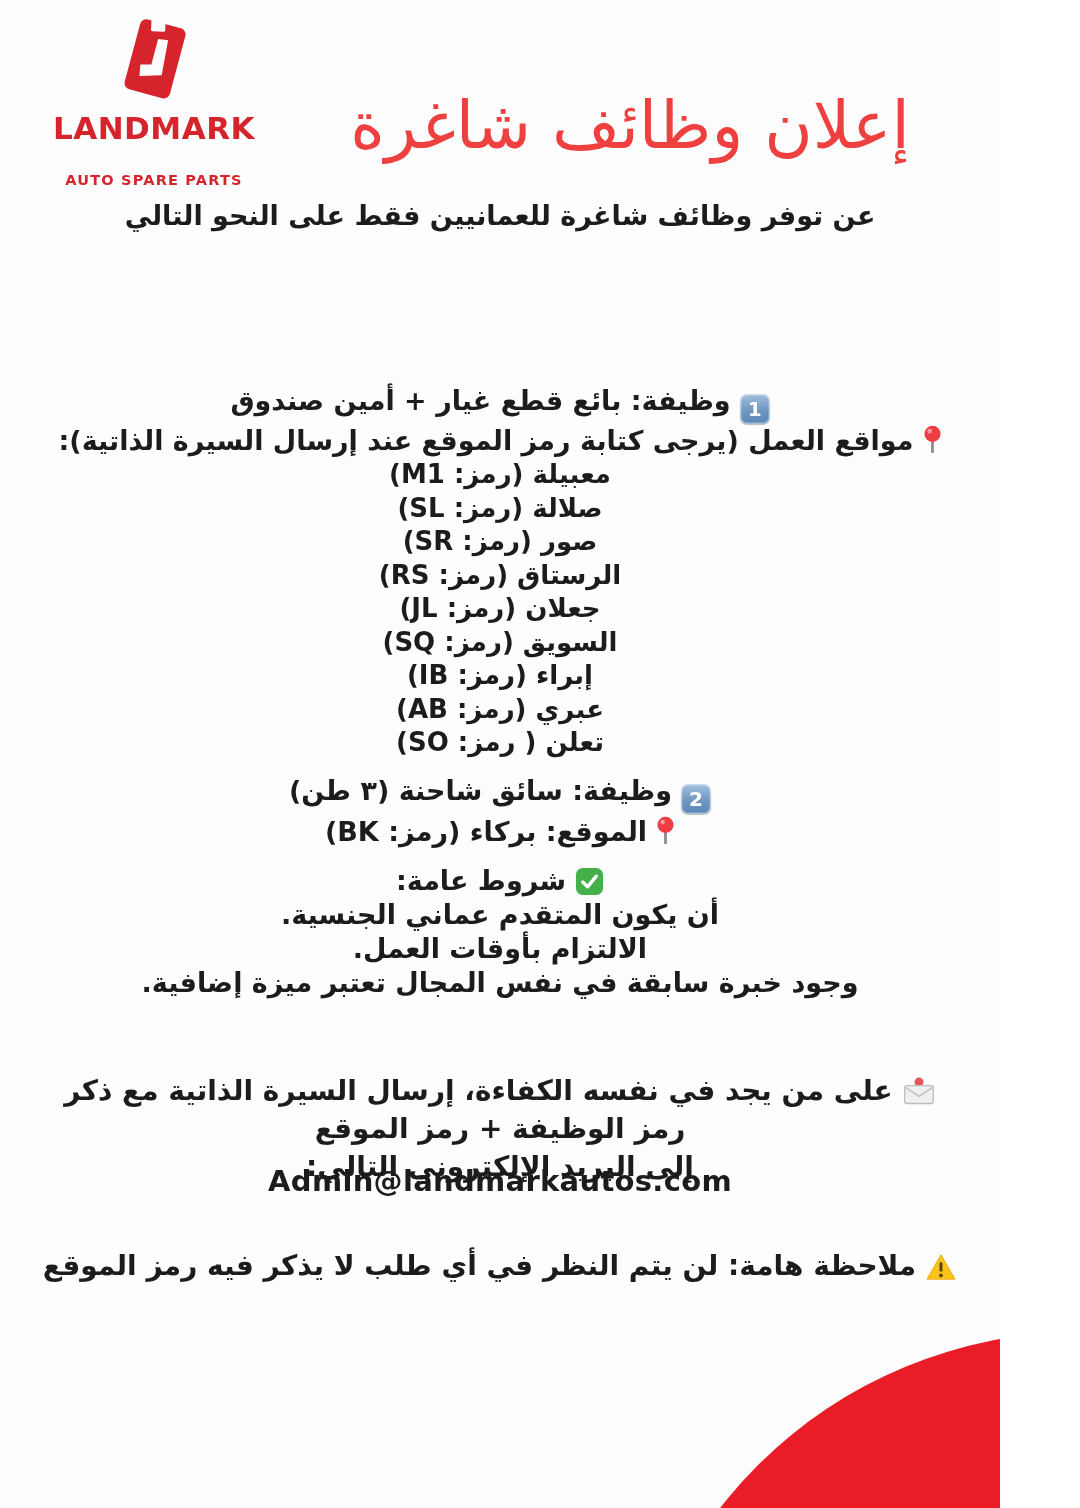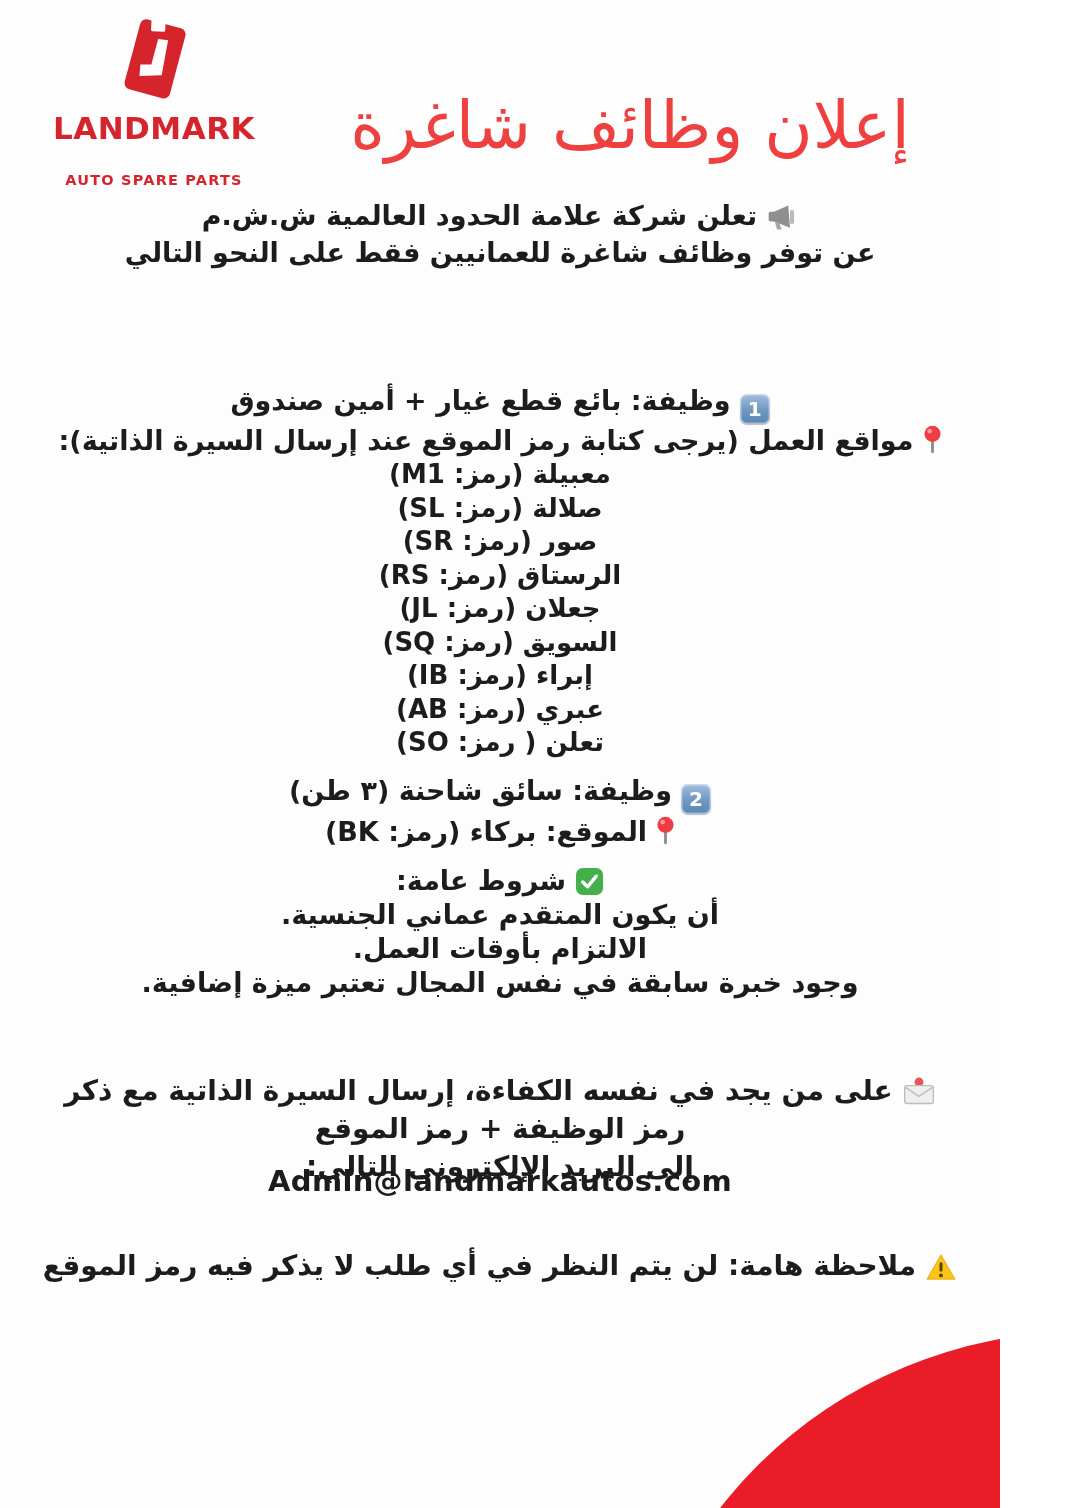--- a/index.html
+++ b/index.html
@@ -62,29 +62,20 @@
         </g>
       </svg>
     </span>
     <div class="logo-name">LANDMARK</div>
     <div class="logo-tag">AUTO SPARE PARTS</div>
   </div>
 
   <h1 class="title">إعلان وظائف شاغرة</h1>
 
   <div class="block intro">
-    <div>
-      <span class="icn">
-        <svg width="32" height="28" viewBox="0 0 36 30">
-          <path fill="#8f8f8f" d="M3 11 Q3 9 5 9 L9 9 L25 2 L27 27 L9 20 L5 20 Q3 20 3 18 Z"></path>
-          <rect x="27" y="7" width="4.5" height="16" rx="2" fill="#b9b9b9"></rect>
-          <path d="M10 21 l2.5 8 l5 0 l-2.5 -7.5 z" fill="#a5a5a5"></path>
-        </svg>
-      </span><span>تعلن شركة علامة الحدود العالمية ش.ش.م</span>
-    </div>
     <div>عن توفر وظائف شاغرة للعمانيين فقط على النحو التالي</div>
   </div>
 
   <section class="block job1">
     <div>
       <span class="keycap">1</span><span>وظيفة: بائع قطع غيار + أمين صندوق</span>
     </div>
     <div>
       <span class="icn">
         <svg width="19" height="31" viewBox="0 0 20 32">

